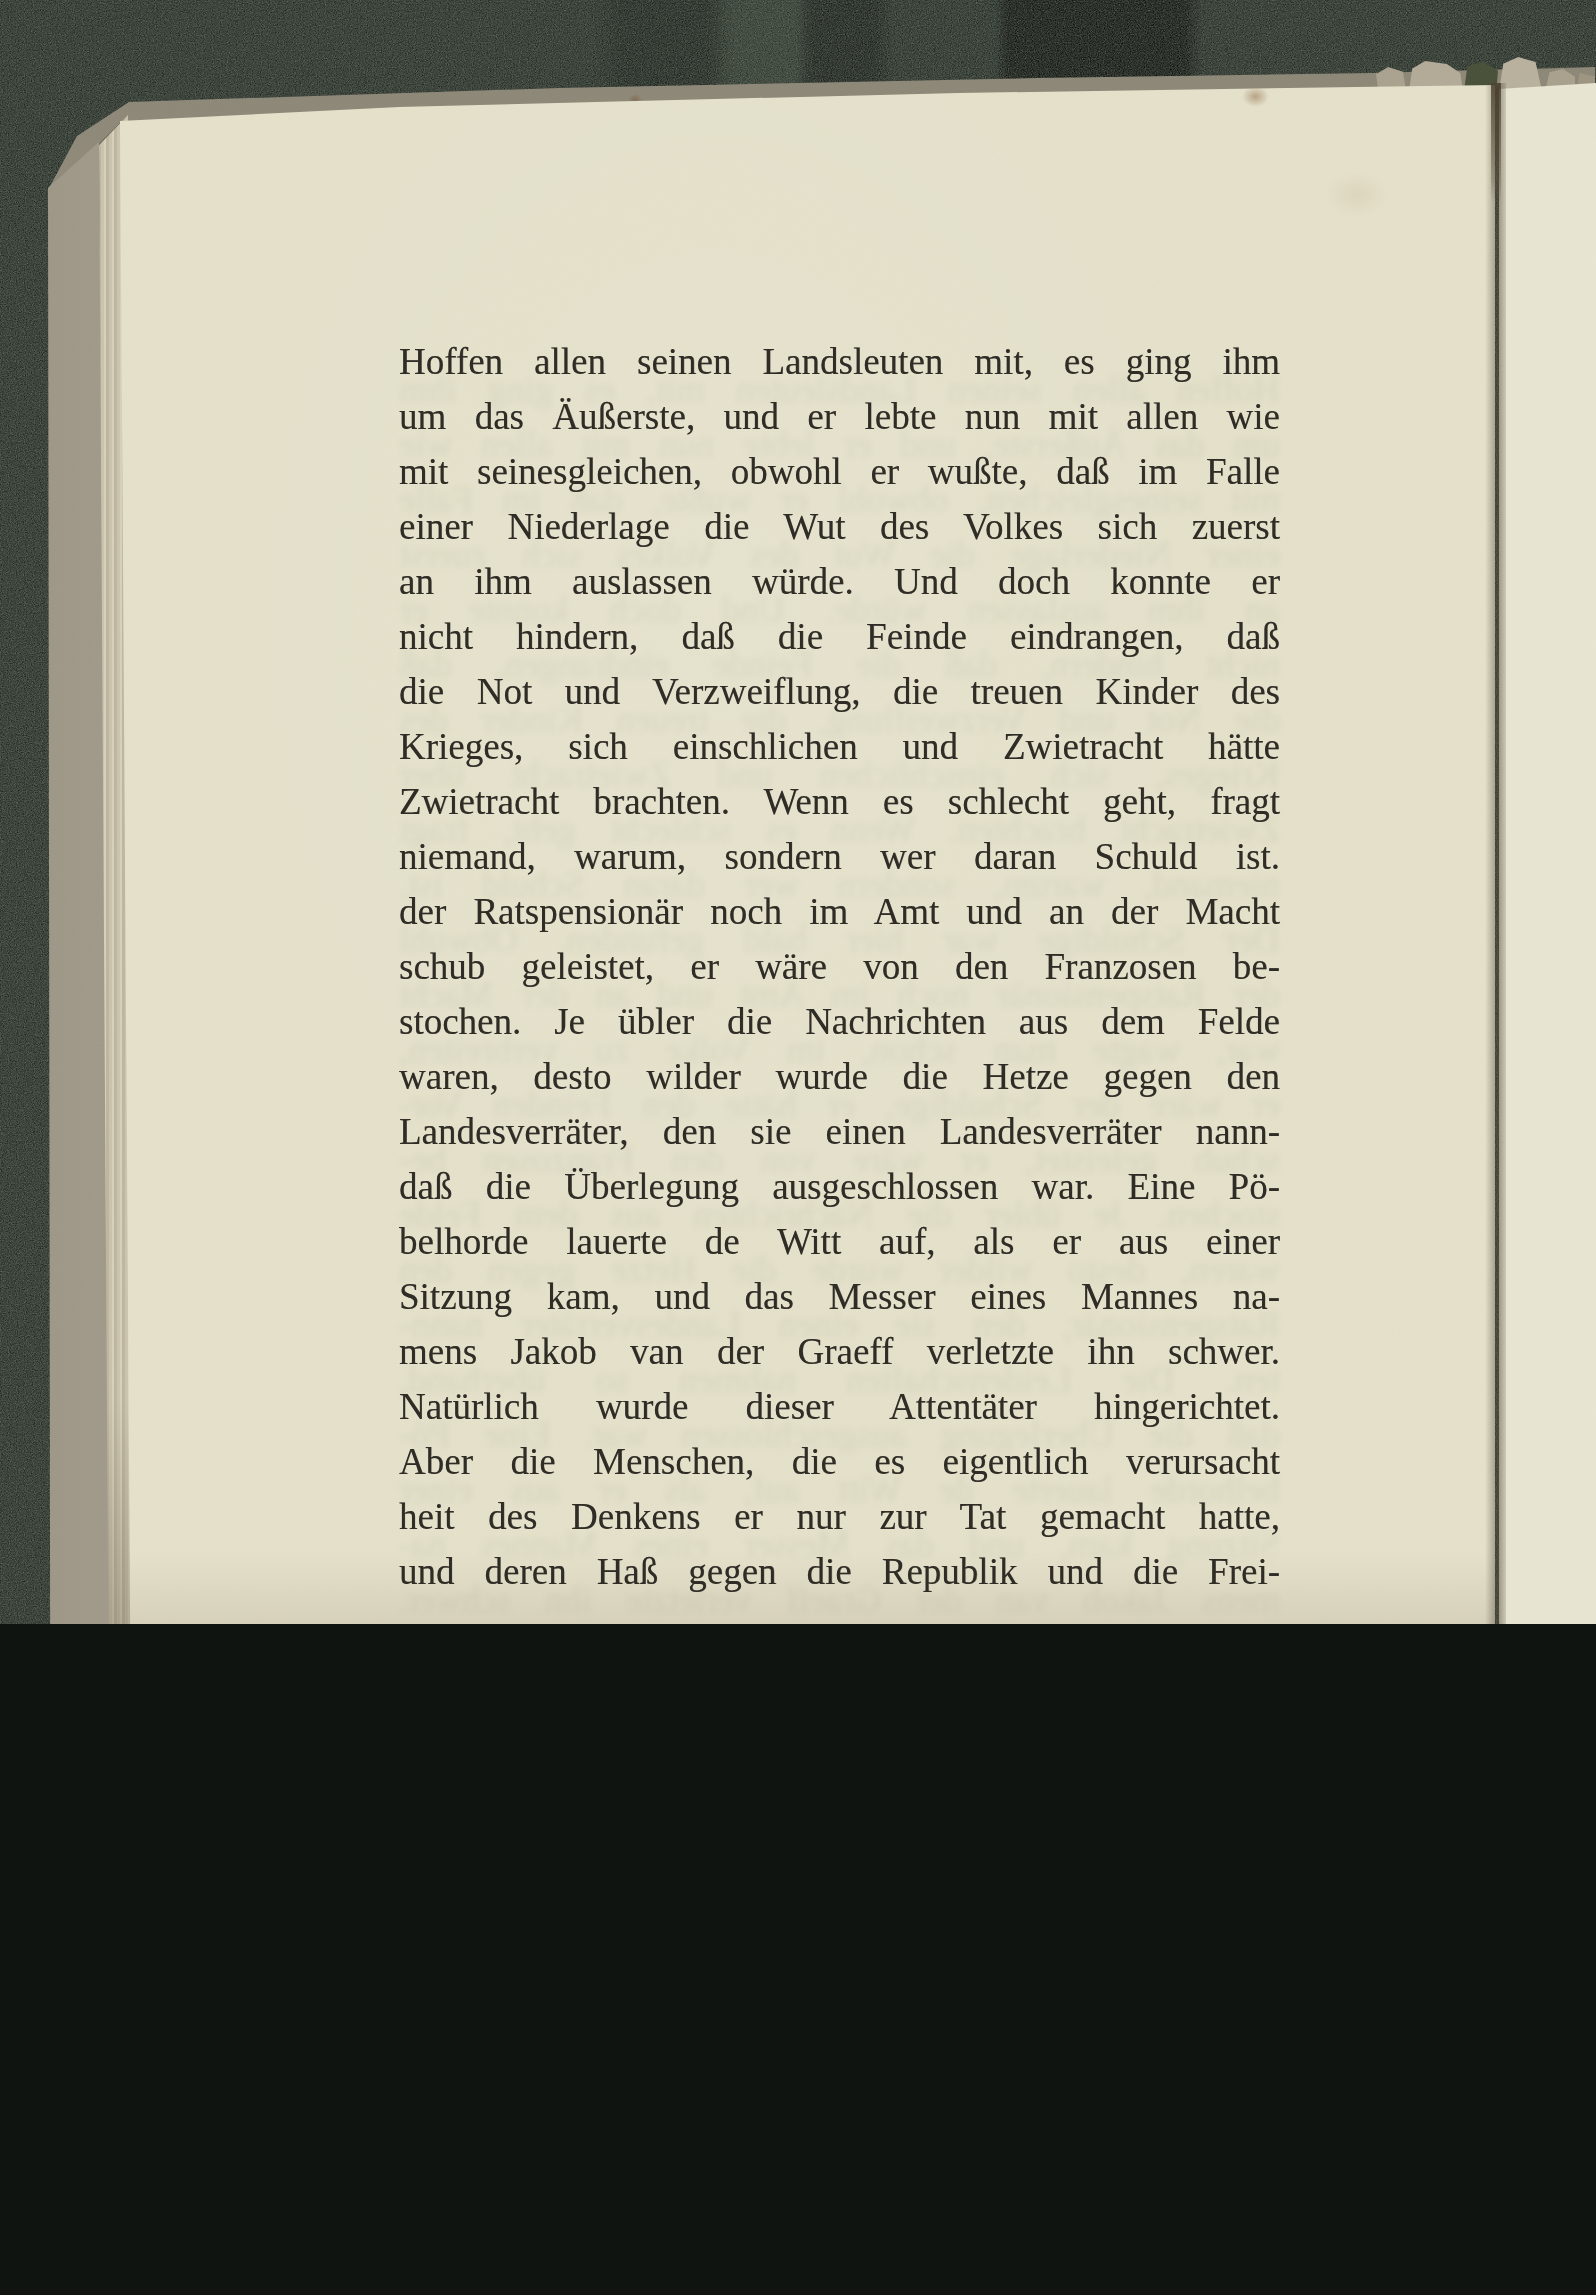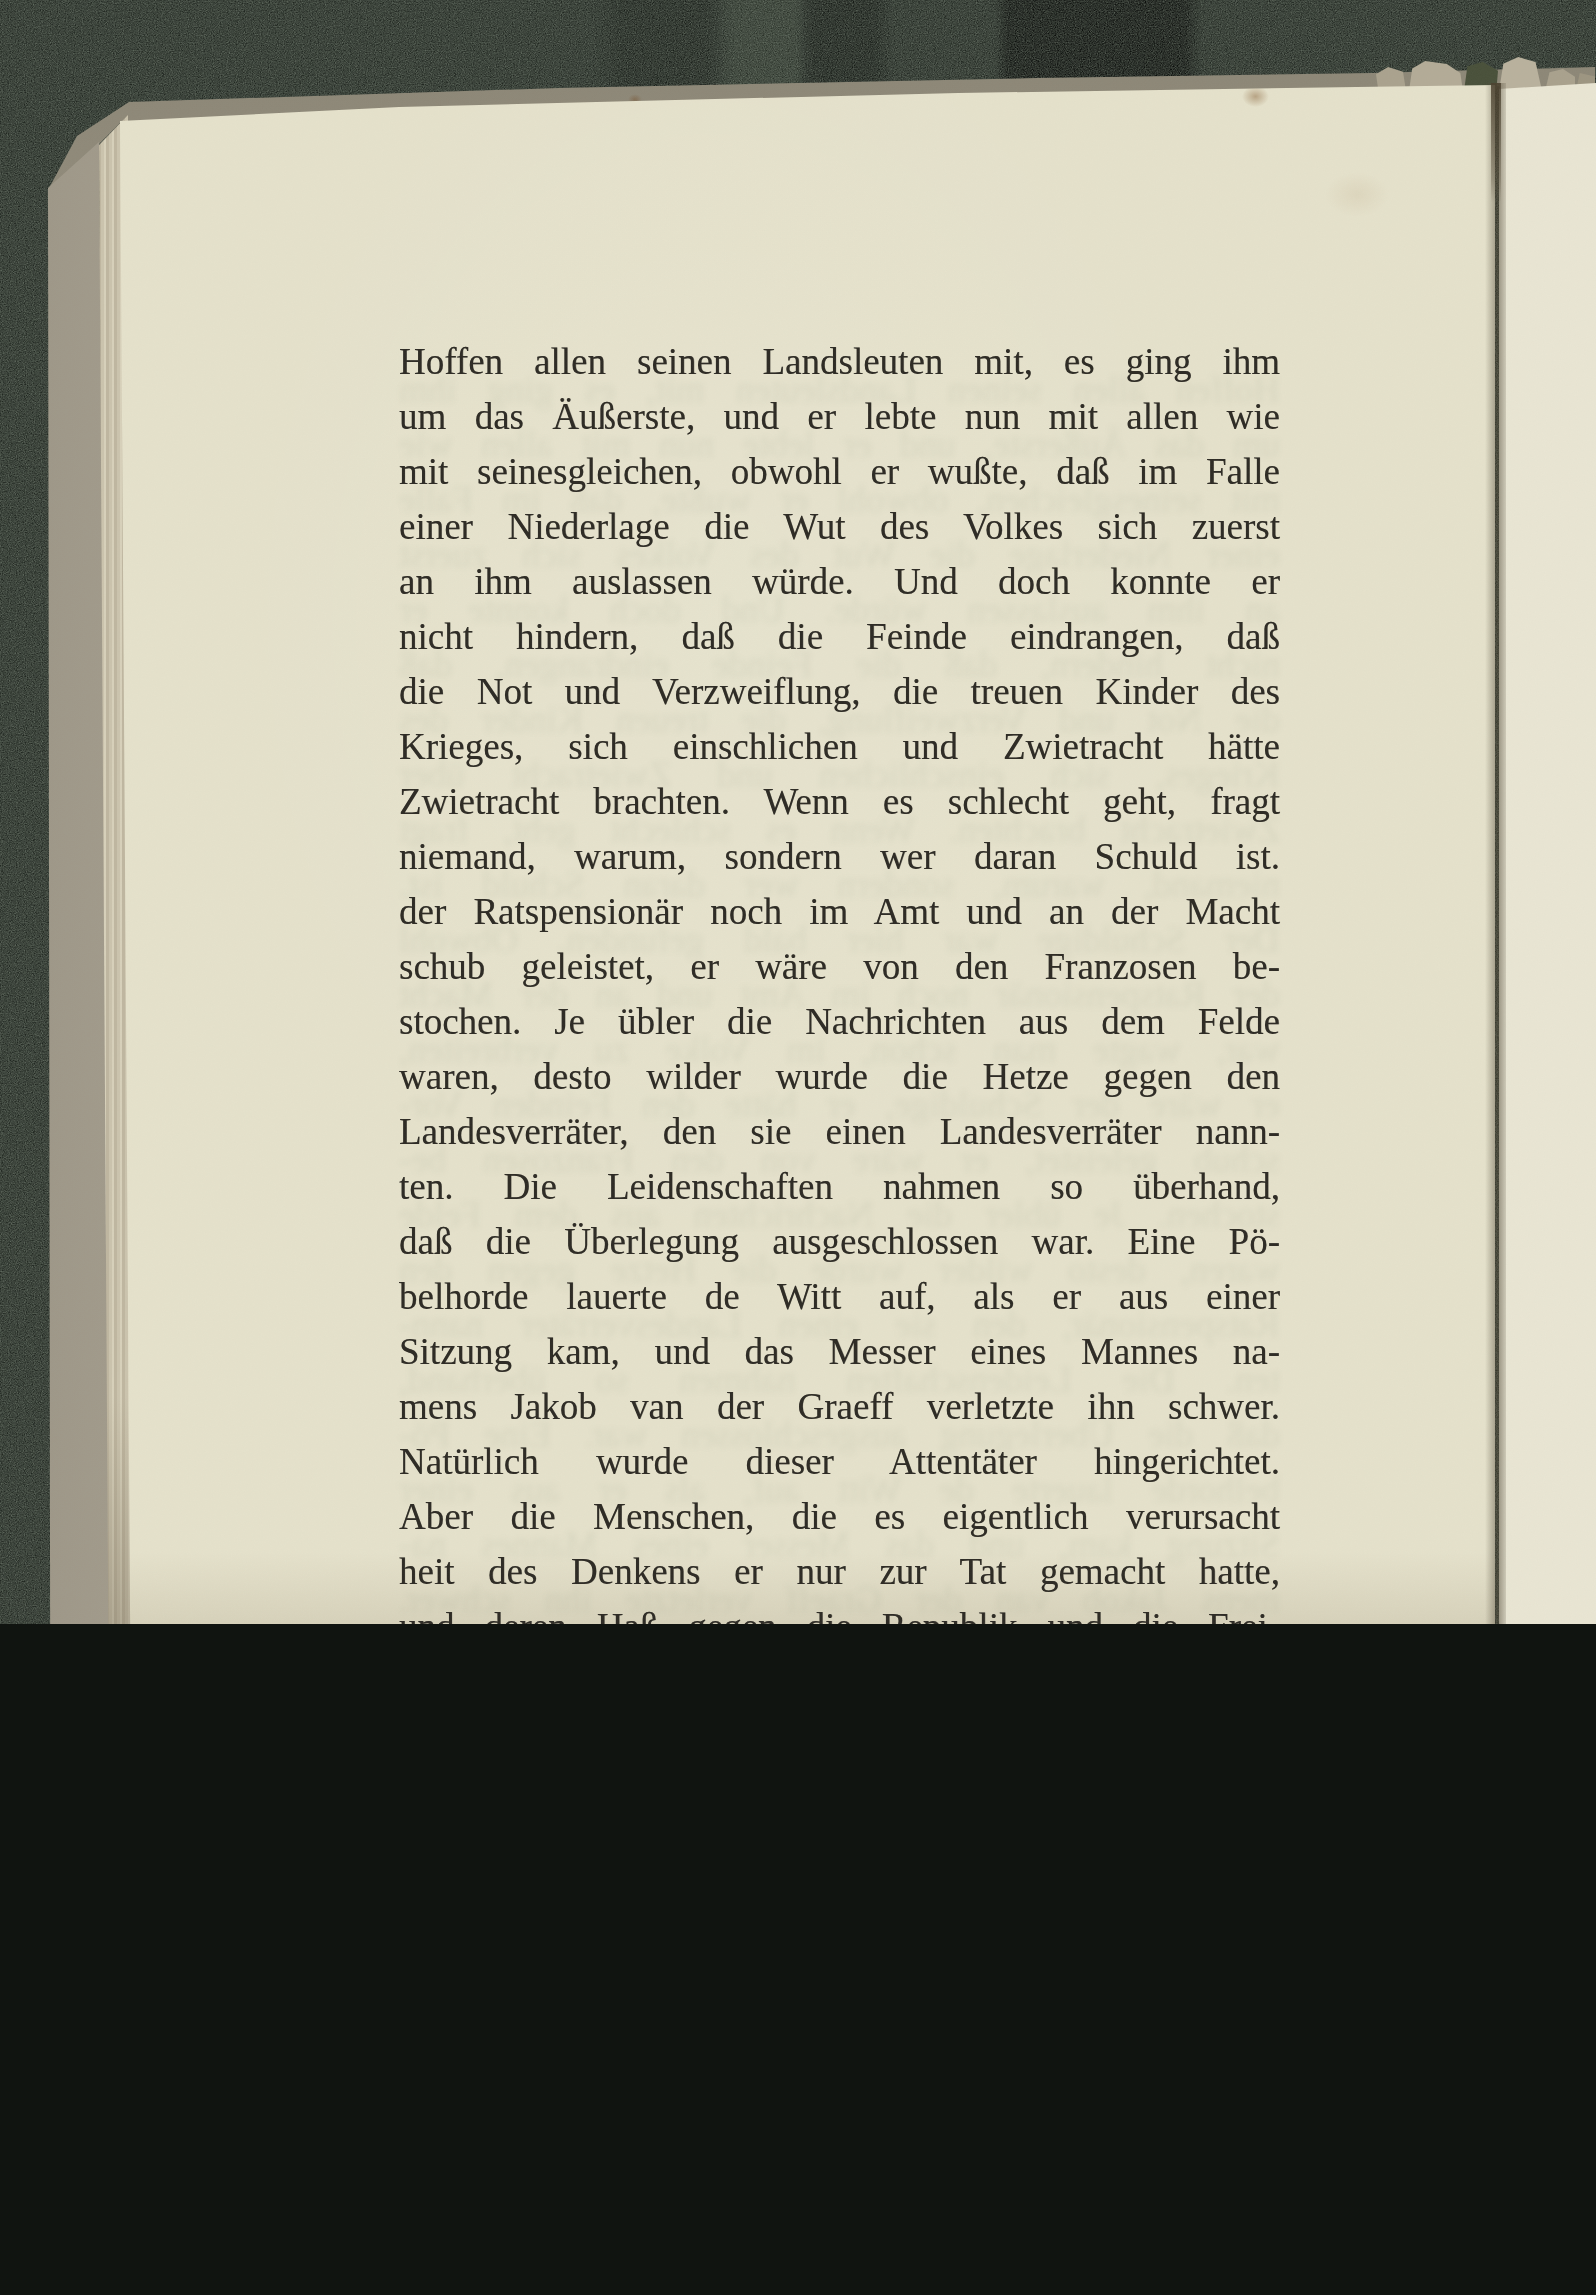--- a/index.html
+++ b/index.html
@@ -222,21 +222,20 @@
           <div class="line">nicht hindern, daß die Feinde eindrangen, daß</div>
           <div class="line">die Not und Verzweiflung, die treuen Kinder des</div>
           <div class="line">Krieges, sich einschlichen und Zwietracht hätte</div>
           <div class="line">Zwietracht brachten. Wenn es schlecht geht, fragt</div>
           <div class="line">niemand, warum, sondern wer daran Schuld ist.</div>
           <div class="line">der Ratspensionär noch im Amt und an der Macht</div>
           <div class="line">schub geleistet, er wäre von den Franzosen be-</div>
           <div class="line">stochen. Je übler die Nachrichten aus dem Felde</div>
           <div class="line">waren, desto wilder wurde die Hetze gegen den</div>
           <div class="line">Landesverräter, den sie einen Landesverräter nann-</div>
-          <div class="line">ten. Die Leidenschaften nahmen so überhand,</div>
           <div class="line">daß die Überlegung ausgeschlossen war. Eine Pö-</div>
           <div class="line">belhorde lauerte de Witt auf, als er aus einer</div>
           <div class="line">Sitzung kam, und das Messer eines Mannes na-</div>
           <div class="line">mens Jakob van der Graeff verletzte ihn schwer.</div>
           <div class="line">Natürlich wurde dieser Attentäter hingerichtet.</div>
           <div class="line">Aber die Menschen, die es eigentlich verursacht</div>
           <div class="line">heit des Denkens er nur zur Tat gemacht hatte,</div>
           <div class="line">und deren Haß gegen die Republik und die Frei-</div>
         </div>
 

